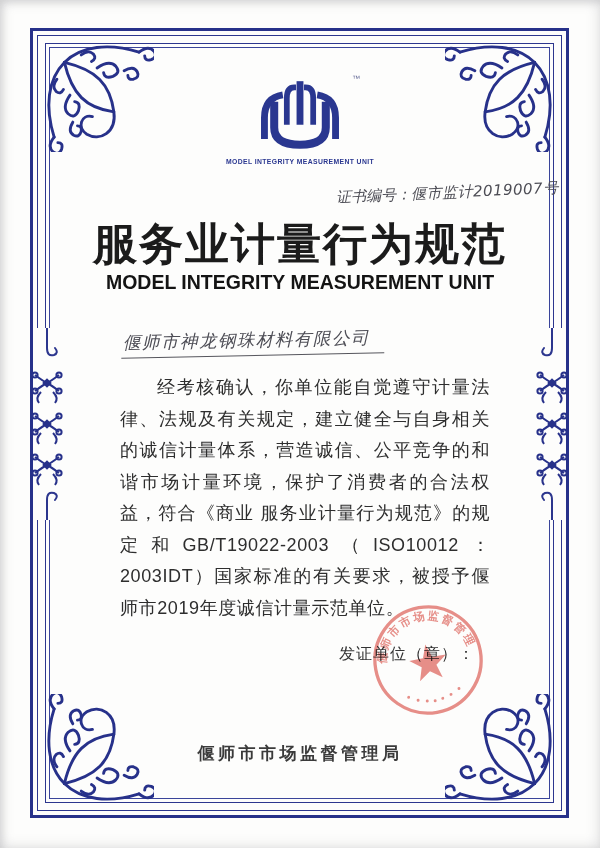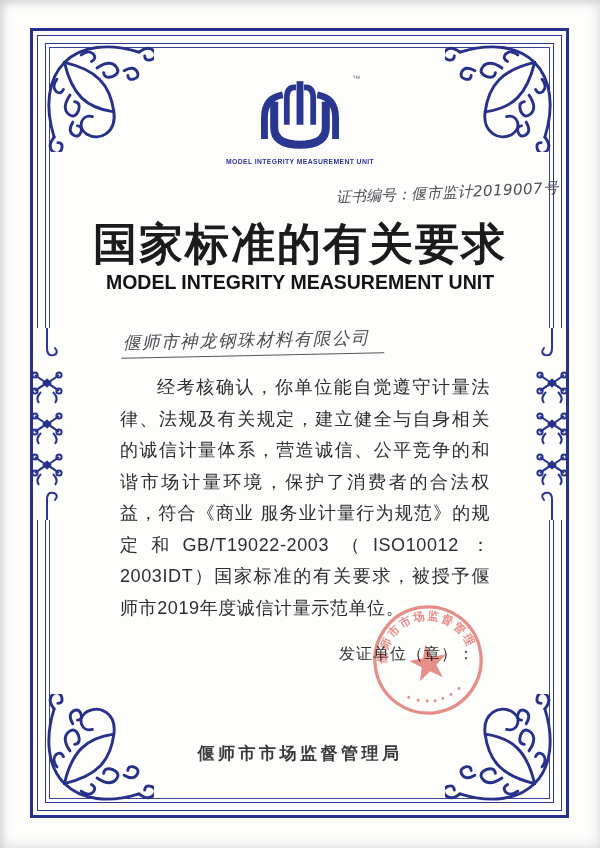--- a/index.html
+++ b/index.html
@@ -167,21 +167,21 @@
       <path d="M150,40 Q182,45 182,80 L182,117" stroke-width="12"></path>
     </g>
   </svg>
   <div class="logo-tm">™</div>
   <div class="logo-caption">MODEL INTEGRITY MEASUREMENT UNIT</div>
 
   <div class="cert-no">
     <span>证书编号：</span><span class="v">偃市监计2019007号</span>
   </div>
 
-  <div class="title-cn">国家标准的有关要求</div>
+  <div class="title-cn">服务业计量行为规范</div>
   <div class="title-en">MODEL INTEGRITY MEASUREMENT UNIT</div>
 
   <div class="company">偃师市神龙钢珠材料有限公司</div>
 
   <div class="body-text">经考核确认，你单位能自觉遵守计量法律、法规及有关规定，建立健全与自身相关的诚信计量体系，营造诚信、公平竞争的和谐市场计量环境，保护了消费者的合法权益，符合《商业 服务业计量行为规范》的规定和GB/T19022-2003（ISO10012：2003IDT）国家标准的有关要求，被授予偃师市2019年度诚信计量示范单位。</div>
 
   <div class="issuer-label">发证单位（章）：</div>
 
   <svg class="seal" viewBox="0 0 120 120">
     <defs>

